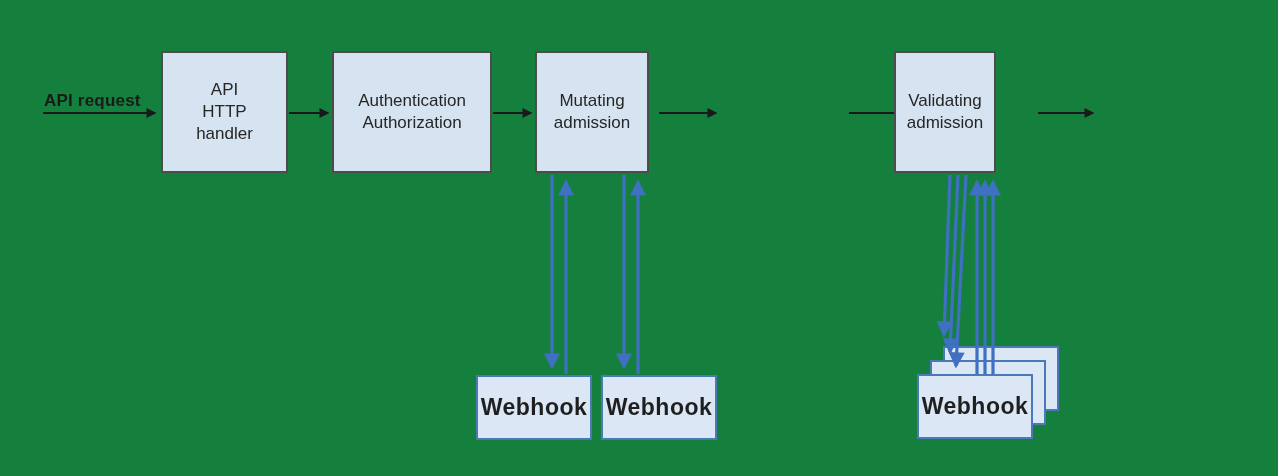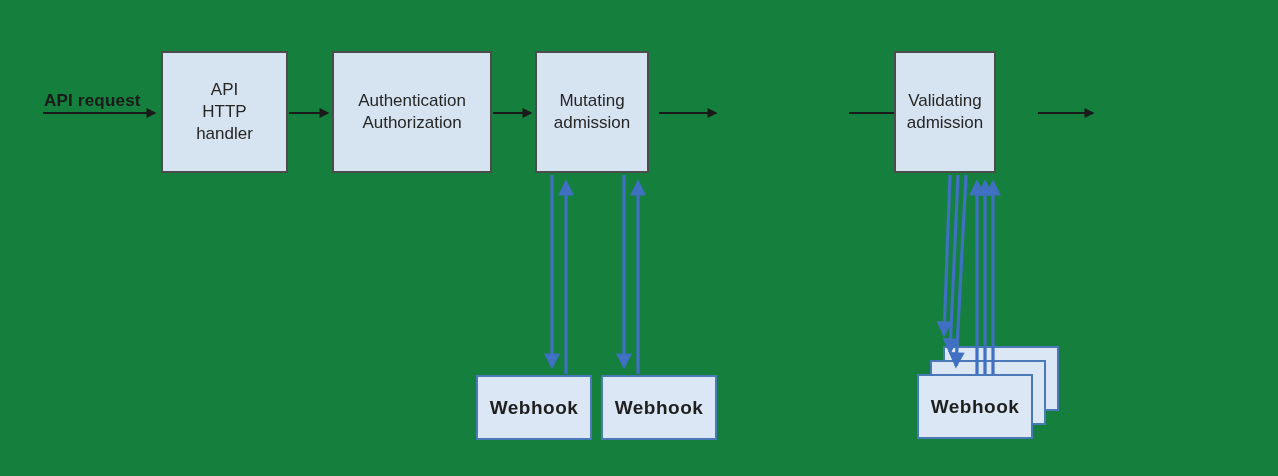--- a/index.html
+++ b/index.html
@@ -43,21 +43,21 @@
     position: absolute;
     width: 116px;
     height: 65px;
     background: #dbe7f5;
     border: 2px solid #4a79b8;
     box-sizing: border-box;
     display: flex;
     align-items: center;
     justify-content: center;
     text-align: center;
-    font-size: 19px;
+    font-size: 23px;
     font-weight: 700;
     letter-spacing: 0.5px;
     color: #1f1f1f;
     white-space: pre-line;
   }
   .webhook.front { z-index: 3; }
   .webhook.behind { z-index: 1; }
   .api-request {
     position: absolute;
     left: 44px;

